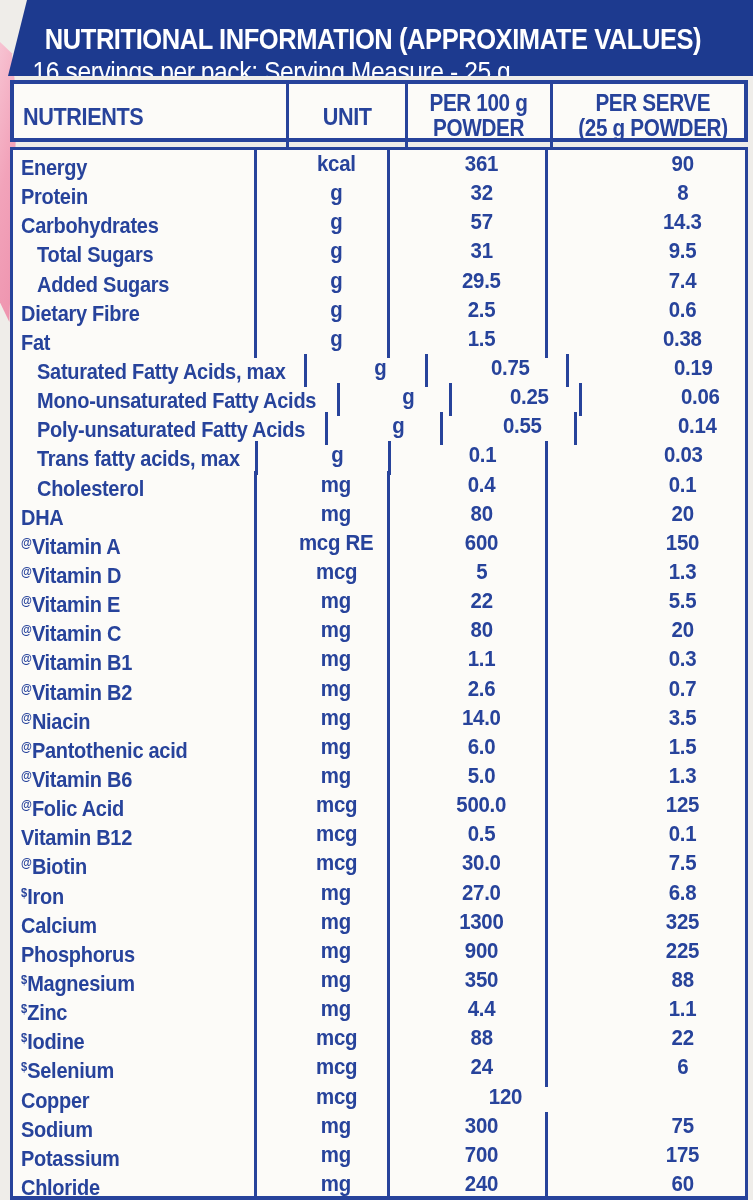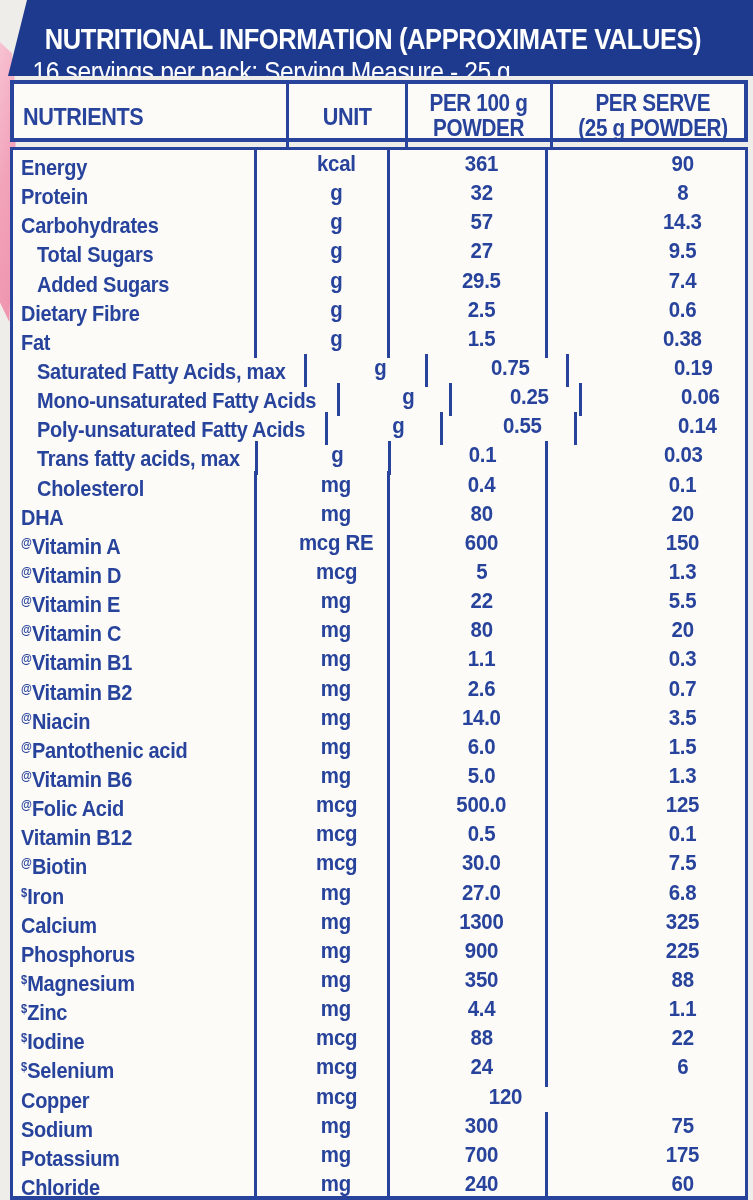--- a/index.html
+++ b/index.html
@@ -120,21 +120,21 @@
   </div>
       <div class="t-row colgrid">
     <div class="c name"><span class="nmwrap"><sup class="pfx"></sup><span class="nm">Carbohydrates</span></span></div>
     <div class="c unit"><span class="cwrap unit-txt">g</span></div>
     <div class="c val"><span class="cwrap v100">57</span></div>
     <div class="c val"><span class="cwrap vsrv">14.3</span></div>
   </div>
       <div class="t-row colgrid indent">
     <div class="c name"><span class="nmwrap"><sup class="pfx"></sup><span class="nm">Total Sugars</span></span></div>
     <div class="c unit"><span class="cwrap unit-txt">g</span></div>
-    <div class="c val"><span class="cwrap v100">27</span></div>
+    <div class="c val"><span class="cwrap v100">31</span></div>
     <div class="c val"><span class="cwrap vsrv">9.5</span></div>
   </div>
       <div class="t-row colgrid indent">
     <div class="c name"><span class="nmwrap"><sup class="pfx"></sup><span class="nm">Added Sugars</span></span></div>
     <div class="c unit"><span class="cwrap unit-txt">g</span></div>
     <div class="c val"><span class="cwrap v100">29.5</span></div>
     <div class="c val"><span class="cwrap vsrv">7.4</span></div>
   </div>
       <div class="t-row colgrid">
     <div class="c name"><span class="nmwrap"><sup class="pfx"></sup><span class="nm">Dietary Fibre</span></span></div>

